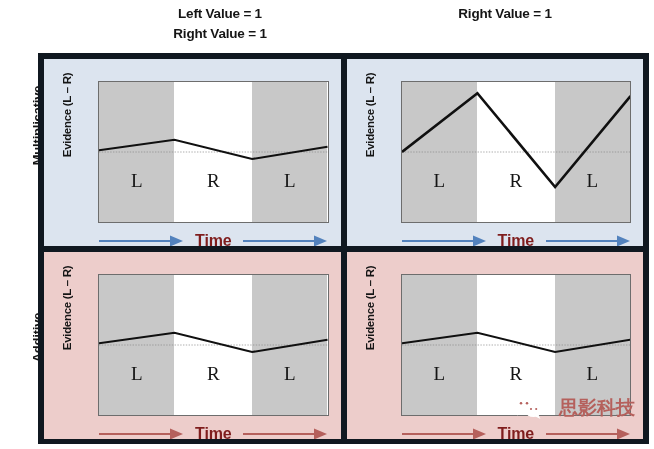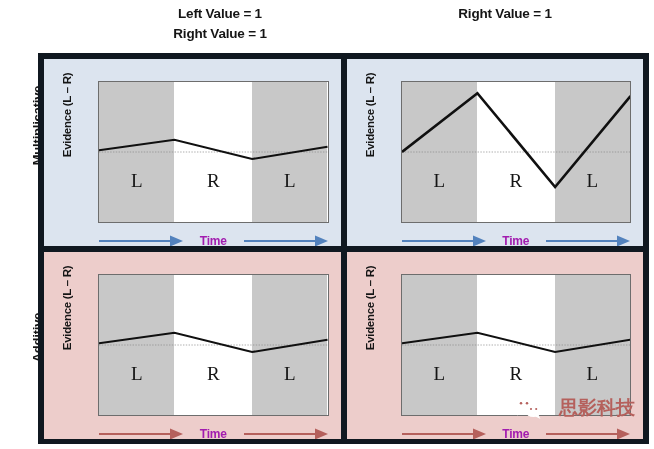--- a/index.html
+++ b/index.html
@@ -125,23 +125,23 @@
     left: 54px;
     right: 12px;
     top: 172px;
     height: 20px;
     display: flex;
     align-items: center;
     justify-content: space-between;
   }
   .time-arrow { flex: 0 0 auto; }
   .time-label {
-    font-size: 12px;
+    font-size: 16px;
     font-weight: 700;
-    color: #a21caf;
+    color: #7f1d1d;
     padding: 0 6px;
     letter-spacing: -0.2px;
   }
 
   
   #watermark {
     position: absolute;
     right: 8px;
     bottom: 18px;
     display: flex;

